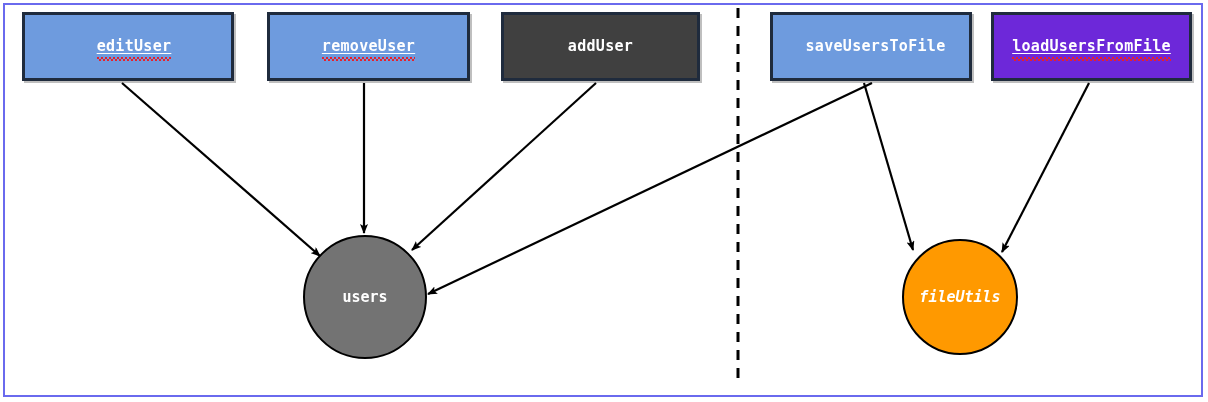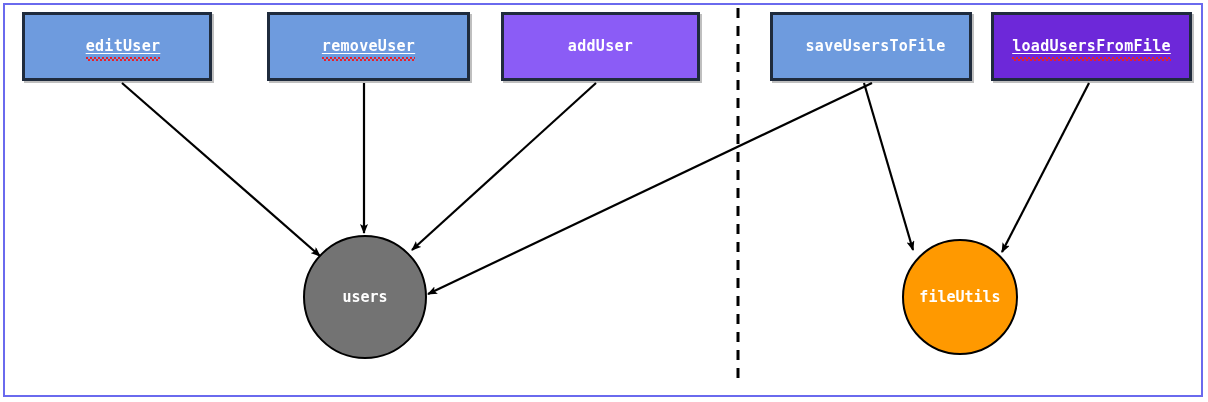--- a/index.html
+++ b/index.html
@@ -111,38 +111,38 @@
         <line x1="872" y1="83" x2="428" y2="294" stroke="#000000" stroke-width="2.2" marker-end="url(#arrowhead)"></line>
         <line x1="864" y1="83" x2="913" y2="250" stroke="#000000" stroke-width="2.2" marker-end="url(#arrowhead)"></line>
         <line x1="1089" y1="83" x2="1002" y2="252" stroke="#000000" stroke-width="2.2" marker-end="url(#arrowhead)"></line>
       </g>
     <g id="divider-group">
         <line x1="738" y1="8" x2="738" y2="382" stroke="#000000" stroke-width="3" stroke-dasharray="10 8"></line>
       </g>
   </svg>
 
   <div id="boxes-group">
-      <div class="node-box" style="left: 22px; top: 12px; width: 190px; height: 69px; background: rgb(110, 155, 222); border-color: rgb(31, 43, 61); padding-left: 12px;">
+      <div class="node-box" style="left: 22px; top: 12px; width: 212px; height: 69px; background: rgb(110, 155, 222); border-color: rgb(31, 43, 61); padding-left: 12px;">
         <span class="label underlined" style="color: rgb(255, 255, 255);">editUser<span class="squiggle"></span></span>
       </div>
       <div class="node-box" style="left: 267px; top: 12px; width: 203px; height: 69px; background: rgb(110, 155, 222); border-color: rgb(31, 43, 61);">
         <span class="label underlined" style="color: rgb(255, 255, 255);">removeUser<span class="squiggle"></span></span>
       </div>
-      <div class="node-box" style="left: 501px; top: 12px; width: 199px; height: 69px; background: #8b5cf6; border-color: rgb(31, 43, 61);">
+      <div class="node-box" style="left: 501px; top: 12px; width: 199px; height: 69px; background: #404040; border-color: rgb(31, 43, 61);">
         <span class="label" style="color: rgb(255, 255, 255);">addUser</span>
       </div>
       <div class="node-box" style="left: 770px; top: 12px; width: 202px; height: 69px; background: rgb(110, 155, 222); border-color: rgb(31, 43, 61);">
         <span class="label" style="color: rgb(255, 255, 255); margin-left: 9px;">saveUsersToFile</span>
       </div>
       <div class="node-box" style="left: 991px; top: 12px; width: 201px; height: 69px; background: #6d28d9; border-color: rgb(31, 43, 61);">
         <span class="label underlined" style="color: rgb(255, 255, 255);">loadUsersFromFile<span class="squiggle"></span></span>
       </div>
     </div>
   <div id="circles-group">
       <div class="node-circle" style="left: 303px; top: 235px; width: 124px; height: 124px; background: #737373; border-color: rgb(0, 0, 0);">
         <span class="label" style="color: rgb(255, 255, 255);">users</span>
       </div>
       <div class="node-circle" style="left: 902px; top: 239px; width: 116px; height: 116px; background: rgb(255, 153, 0); border-color: rgb(0, 0, 0);">
-        <span class="label" style="color: rgb(255, 255, 255);">fileUtils</span>
+        <span class="label" style="color: rgb(255, 255, 255); font-style: italic;">fileUtils</span>
       </div>
     </div>
 
 </div>
 
 </body></html>

